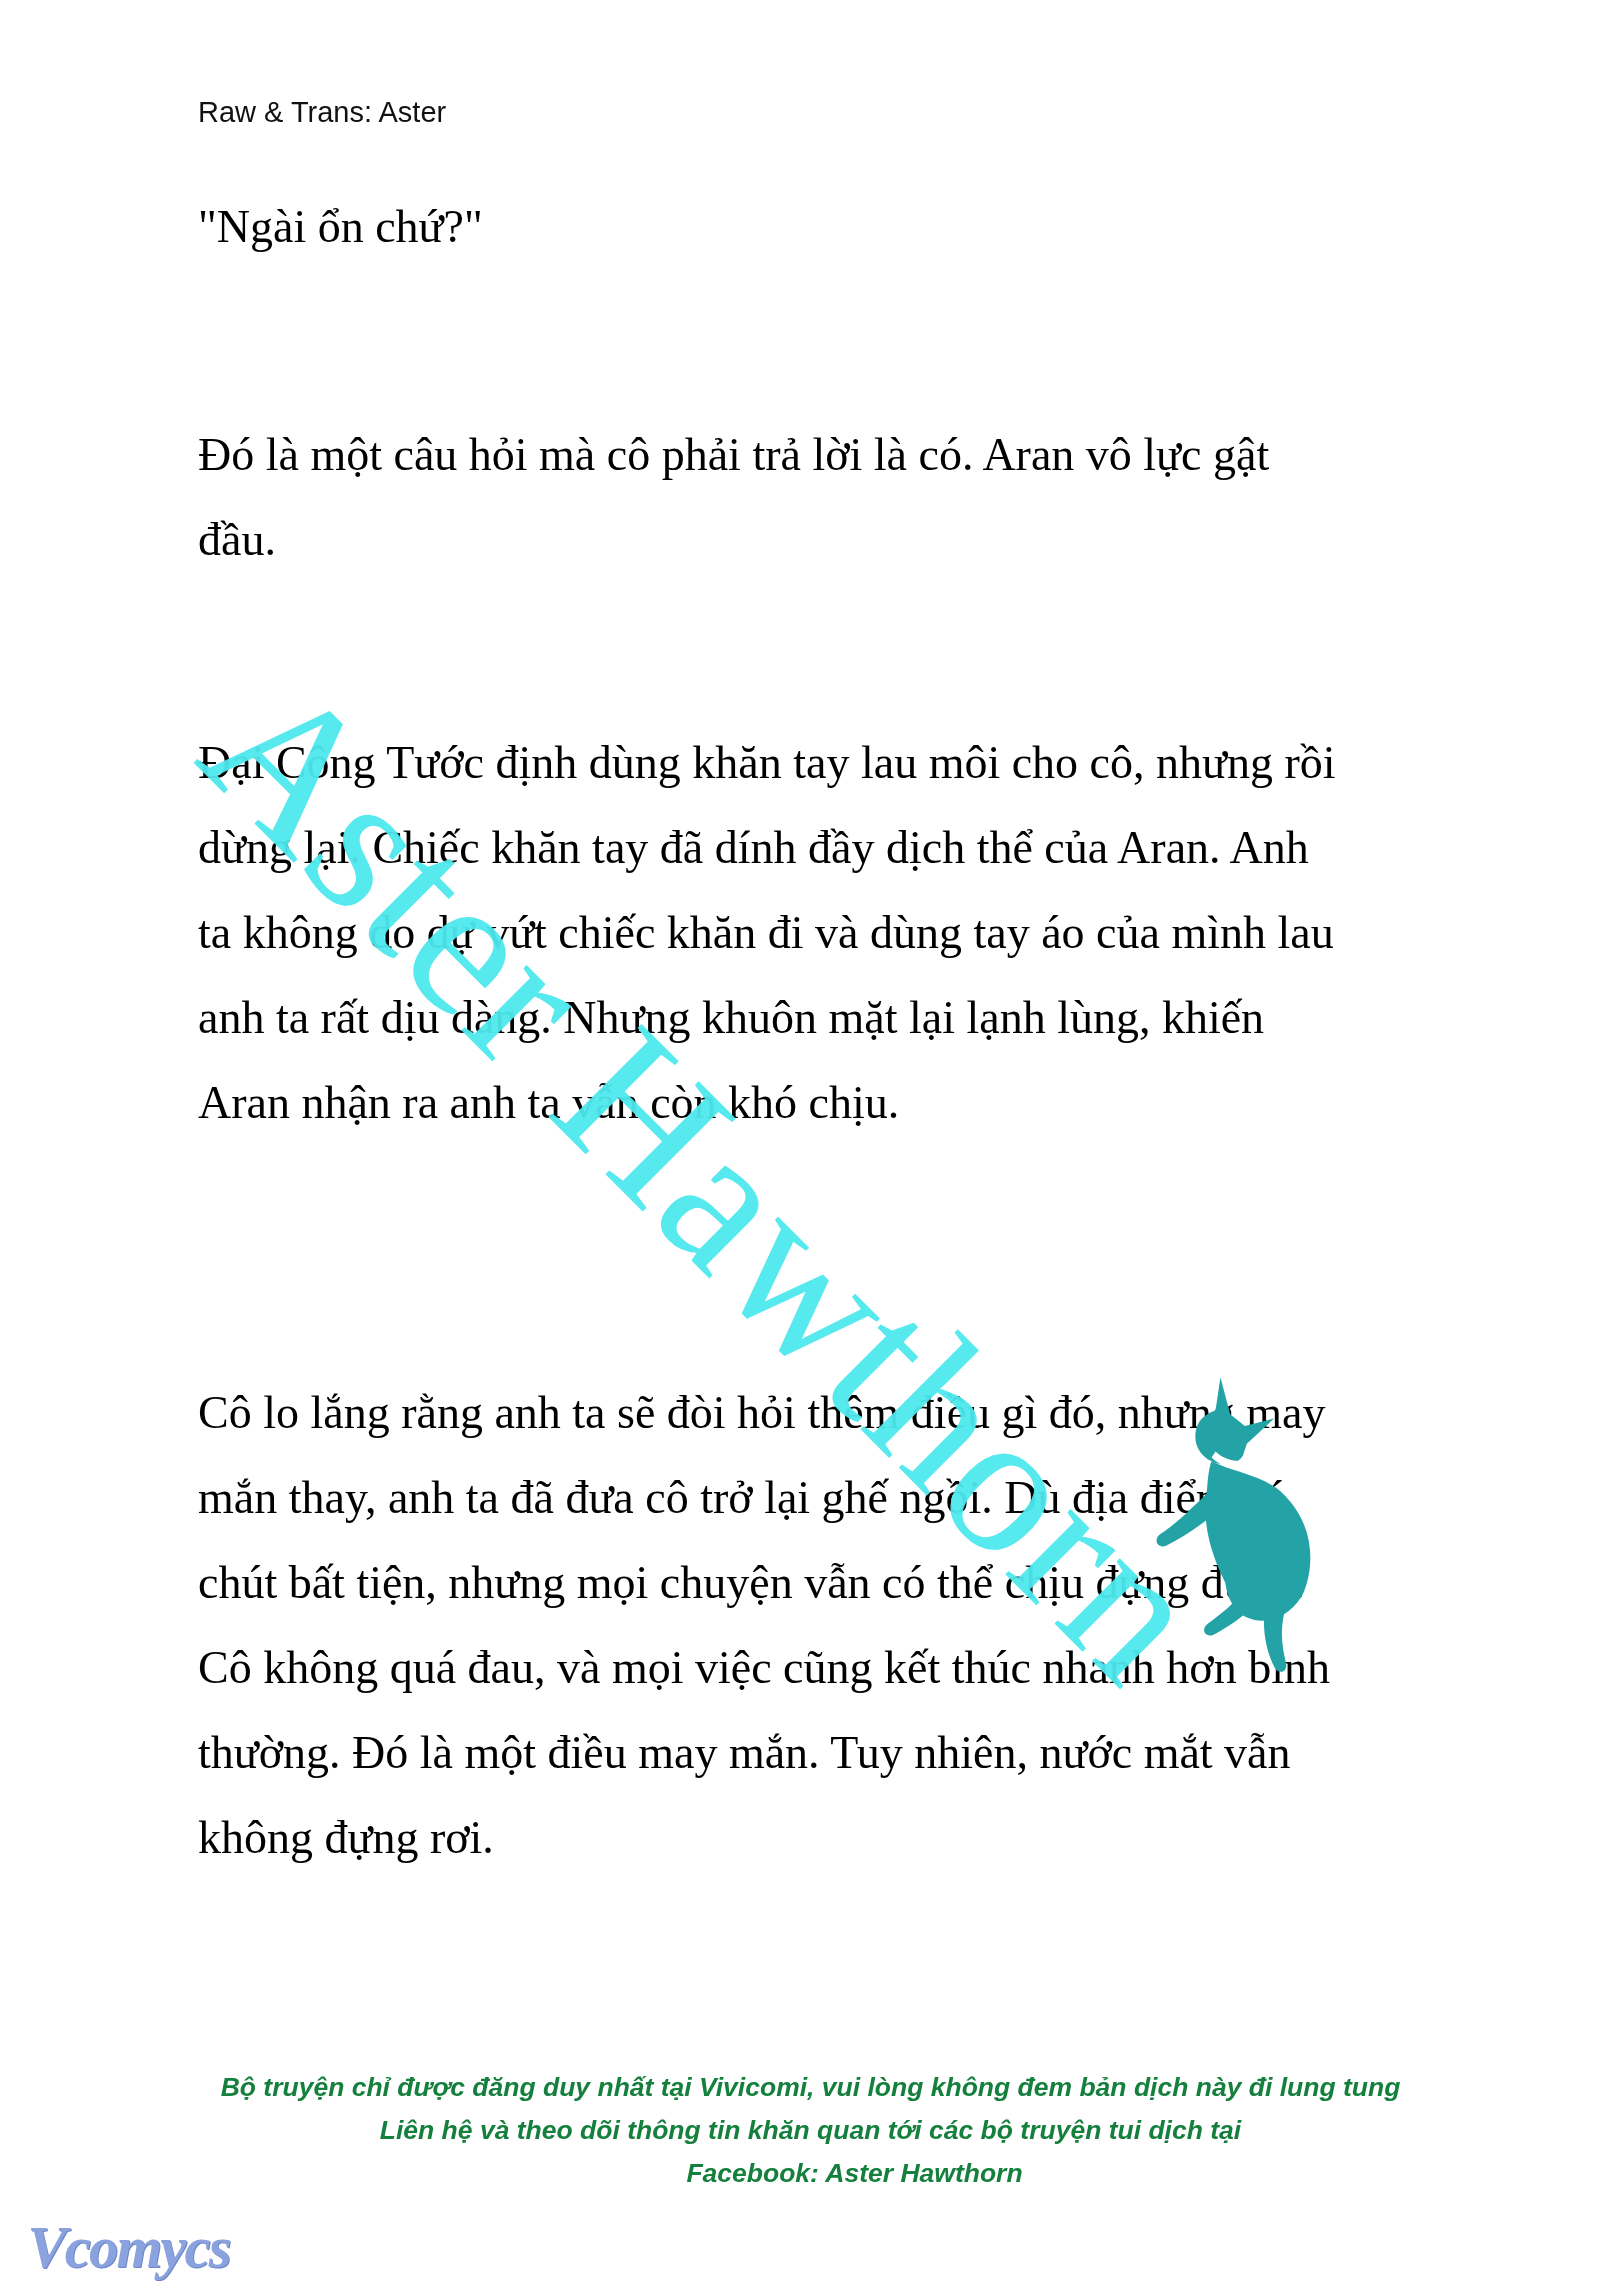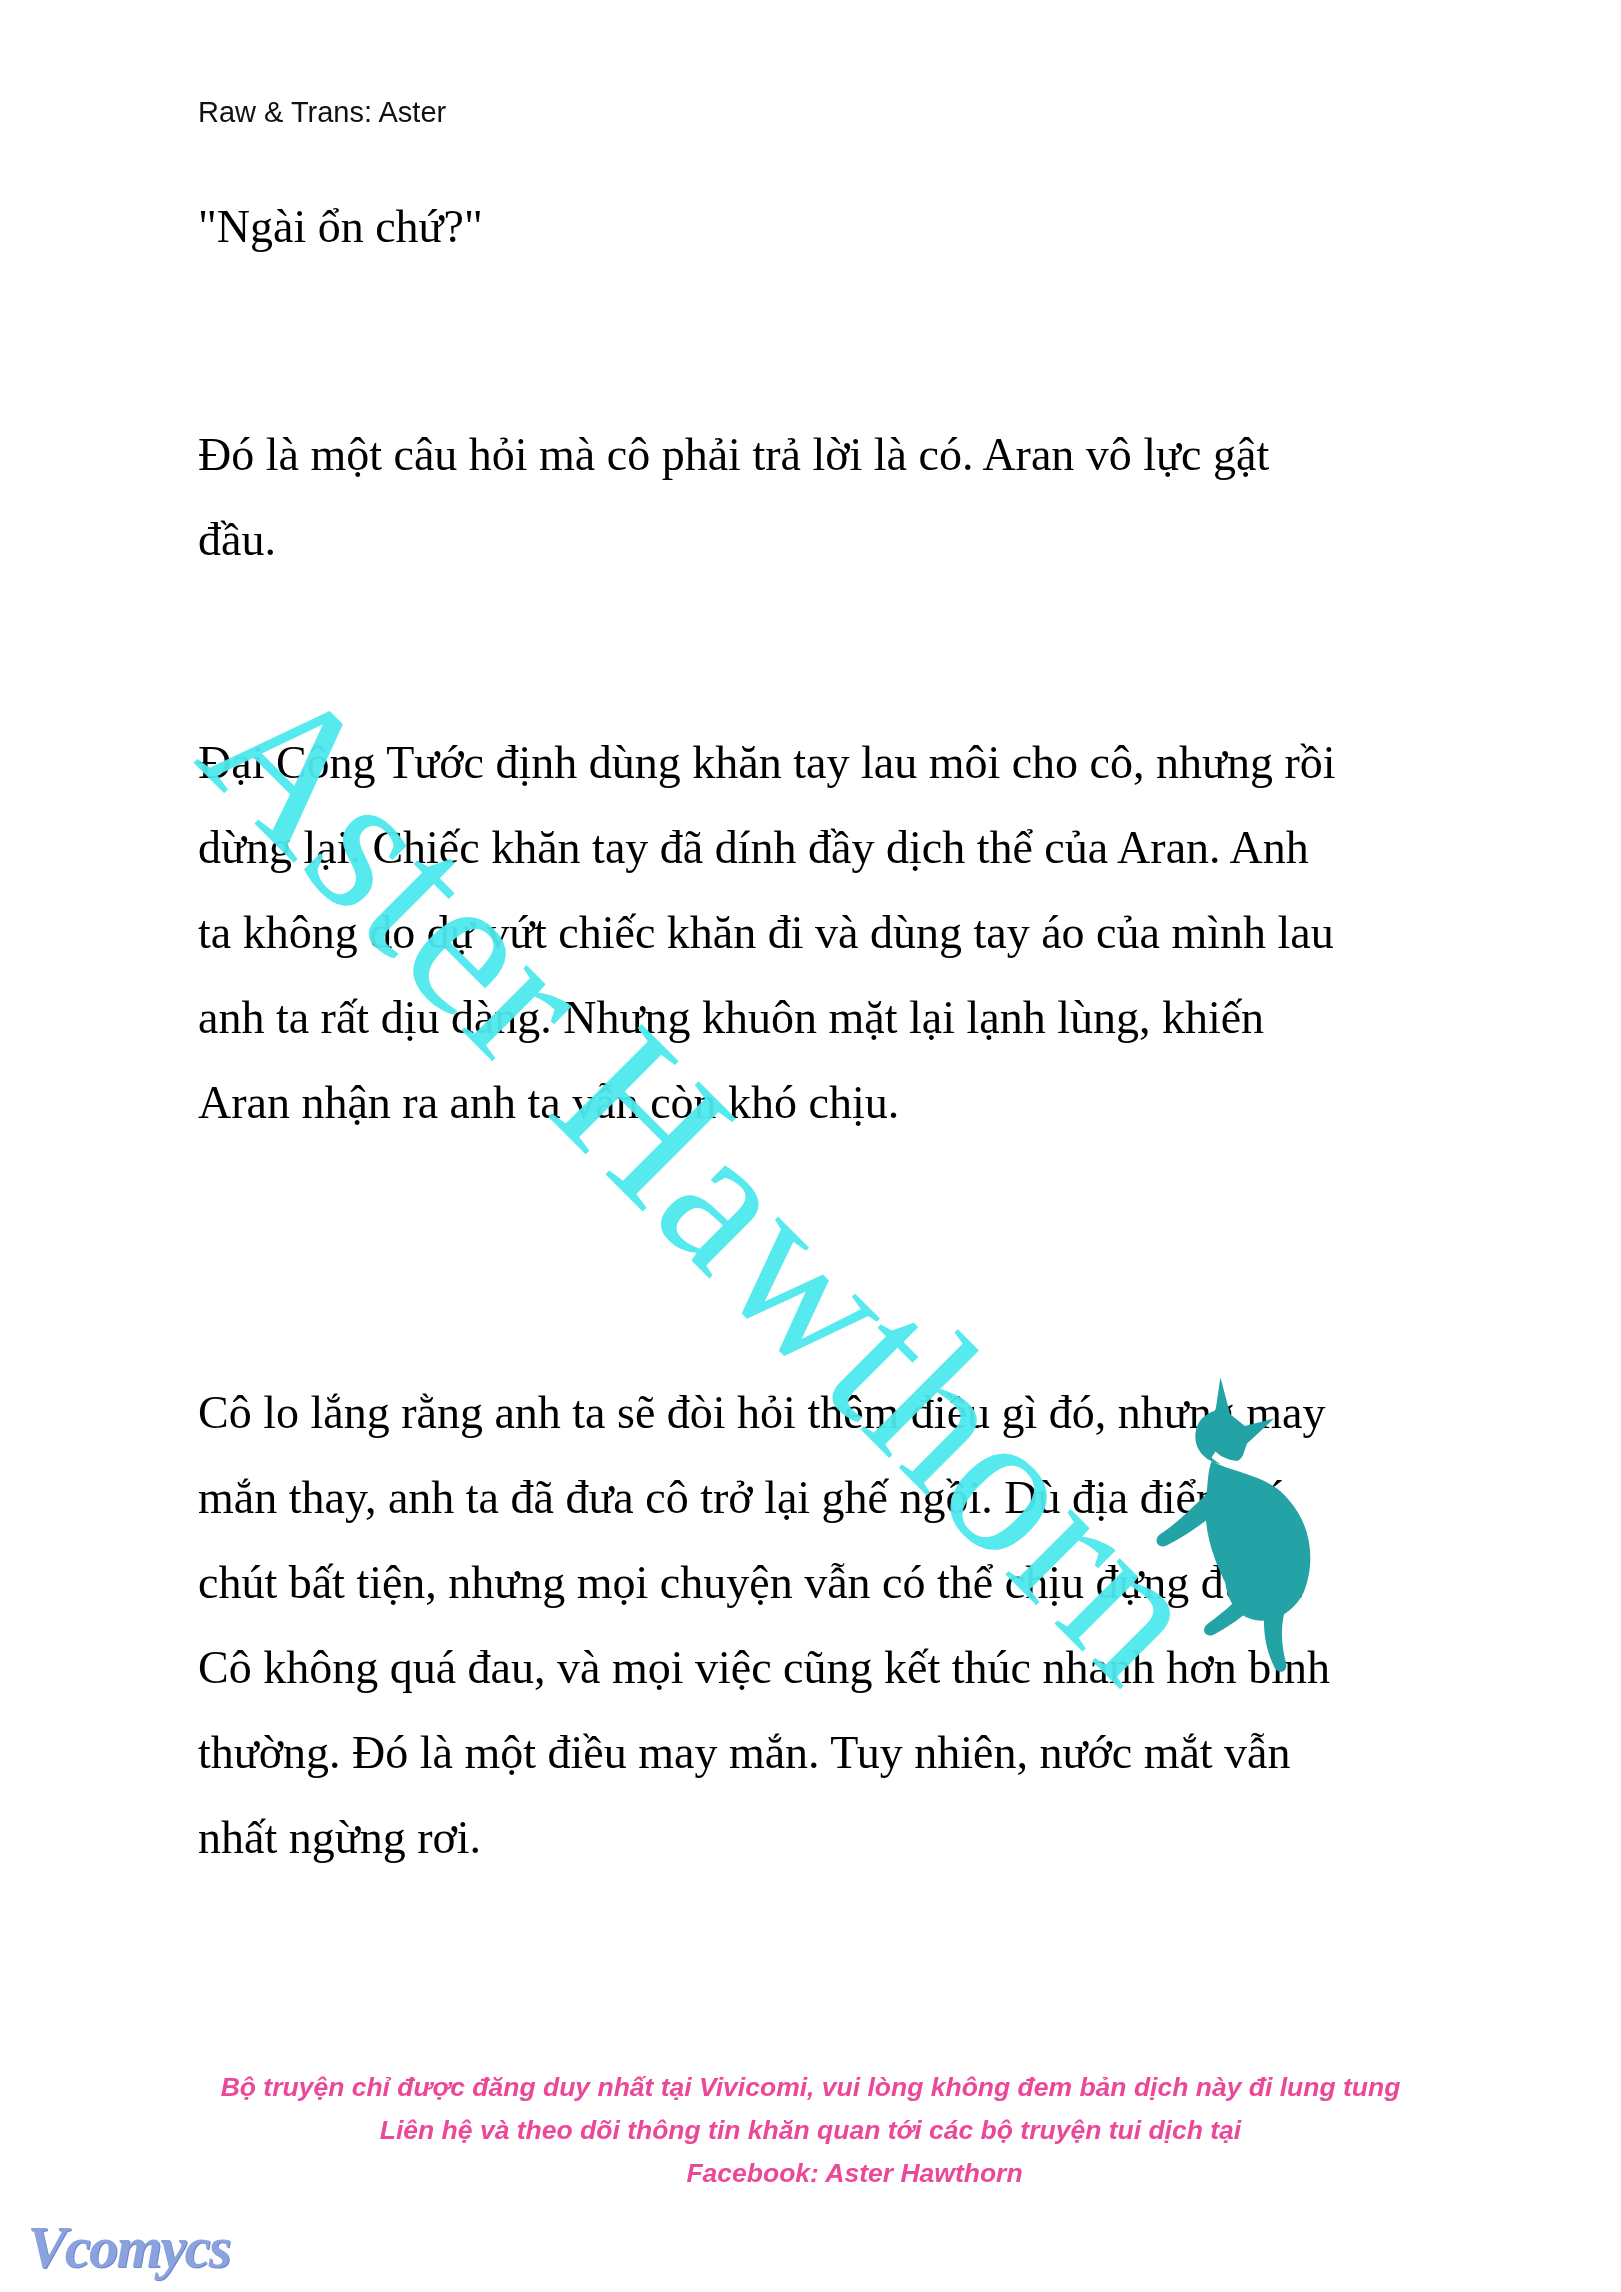--- a/index.html
+++ b/index.html
@@ -21,21 +21,21 @@
     transform-origin:left center; transform:rotate(45deg);
     white-space:nowrap; letter-spacing:2px; opacity:0.95;
     pointer-events:none;
   }
   .cat {
     position:absolute; left:1147px; top:1367px; width:186px; height:314px;
   }
   .footer {
     position:absolute; left:0; width:1621px; text-align:center;
     font-family:"Liberation Sans", sans-serif; font-style:italic; font-weight:bold;
-    font-size:26.5px; color:#ec4899;
+    font-size:26.5px; color:#15803d;
   }
   .logo {
     position:absolute; left:27.4px; top:2213px;
     font-family:Liberation Serif, serif; font-weight:bold; font-style:italic;
     font-size:59px; letter-spacing:-2px;
     color:#8aa3df;
     text-shadow: 1px 1px 0 #6f86c8;
   }
 </style>
 </head>
@@ -61,21 +61,21 @@
     <span class="line">anh ta rất dịu dàng. Nhưng khuôn mặt lại lạnh lùng, khiến</span>
     <span class="line">Aran nhận ra anh ta vẫn còn khó chịu.</span>
   </div>
 
   <div class="body-text" style="top:1370px;">
     <span class="line">Cô lo lắng rằng anh ta sẽ đòi hỏi thêm điều gì đó, nhưng may</span>
     <span class="line">mắn thay, anh ta đã đưa cô trở lại ghế ngồi. Dù địa điểm có</span>
     <span class="line">chút bất tiện, nhưng mọi chuyện vẫn có thể chịu đựng được.</span>
     <span class="line">Cô không quá đau, và mọi việc cũng kết thúc nhanh hơn bình</span>
     <span class="line">thường. Đó là một điều may mắn. Tuy nhiên, nước mắt vẫn</span>
-    <span class="line">nhất ngừng rơi.</span>
+    <span class="line">không đựng rơi.</span>
   </div>
 
   <div class="watermark" style="left:240px; top:598px;">Aster Hawthorn</div>
 
   <svg class="cat" viewBox="0 0 190 320" xmlns="http://www.w3.org/2000/svg">
     <g fill="#24a3a6">
 
       <path d="M75 10 L85 48 L100 60 L130 52 L102 78 L98 90 C92 100 78 102 66 96 C50 88 46 72 52 58 C56 50 64 46 70 44 Z"></path>
 
       <path d="M66 96 C90 108 120 110 140 130 C170 160 172 200 160 230 C150 250 130 262 110 258 C90 254 82 236 80 220 C70 200 58 170 60 140 C62 120 62 106 66 96 Z"></path>

